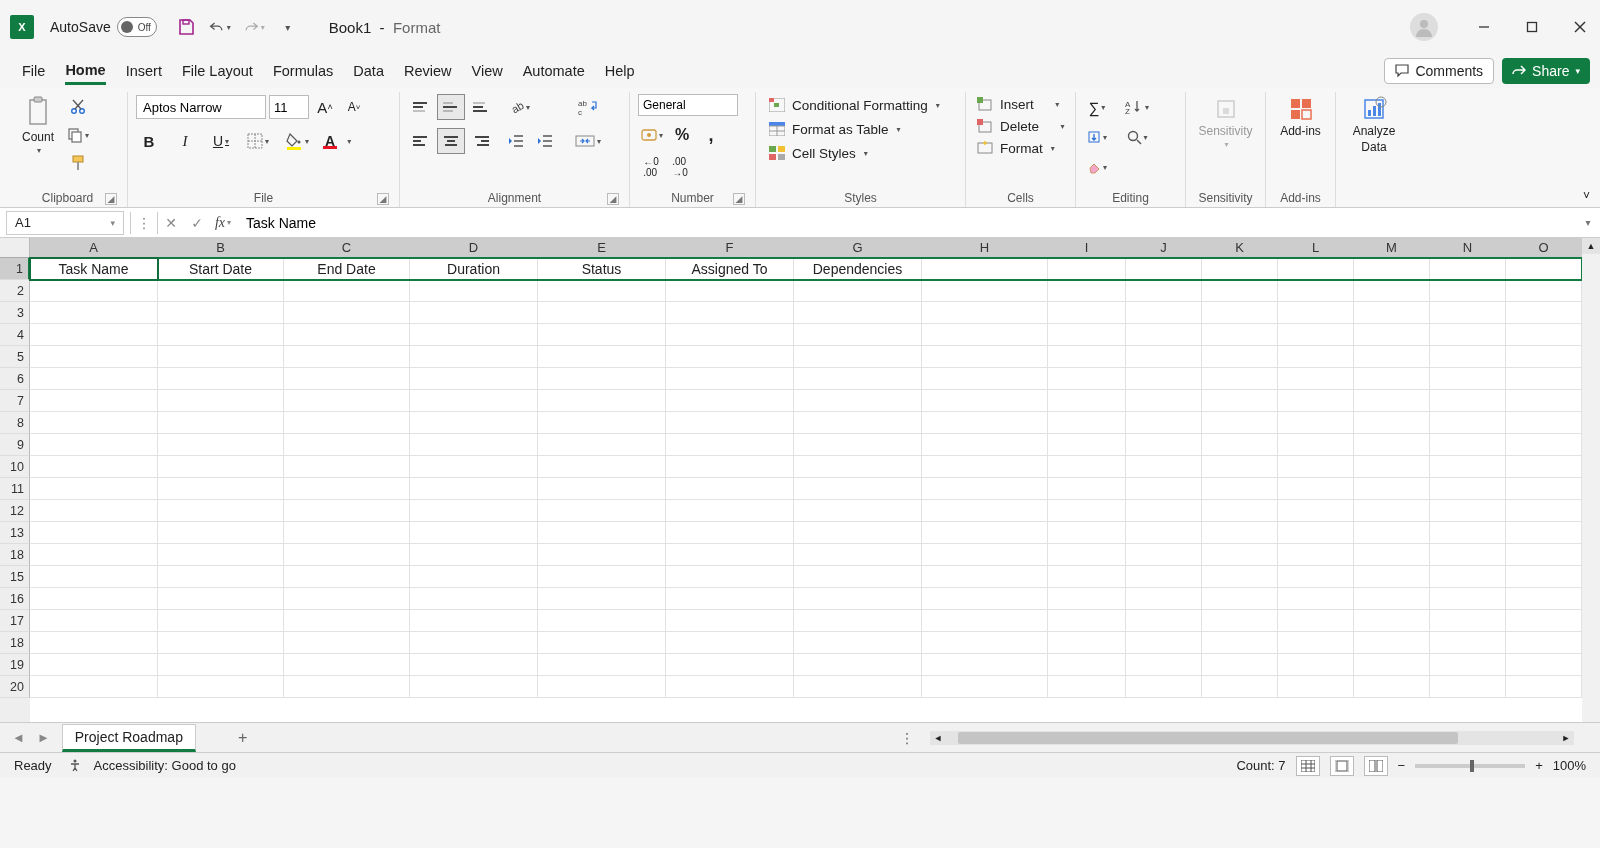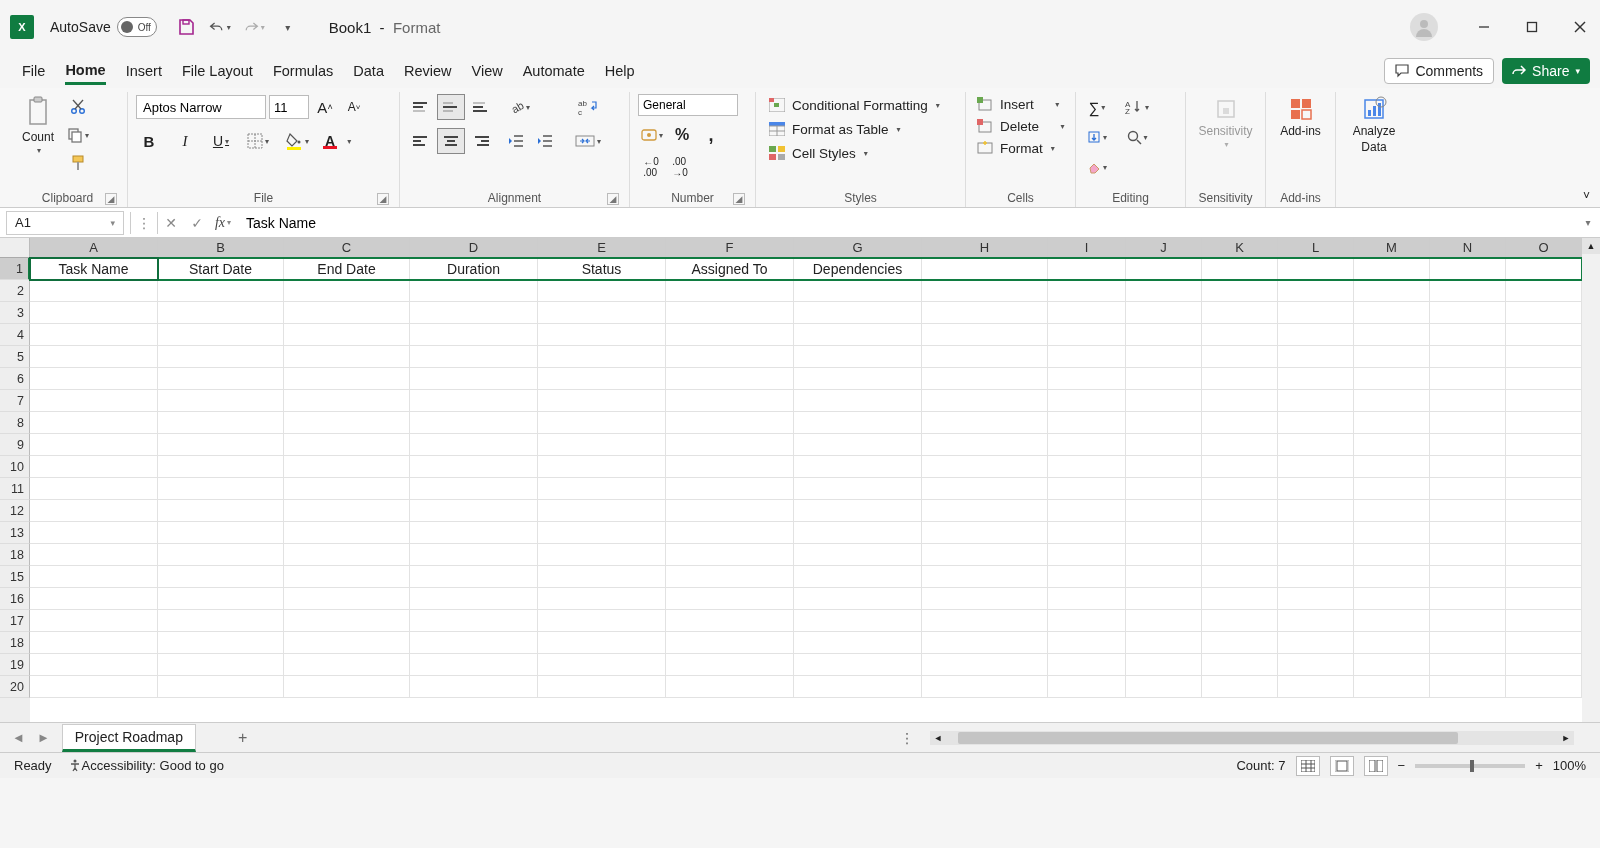--- a/index.html
+++ b/index.html
@@ -972,21 +972,21 @@
   <span class="sheet-more">⋮</span>
   <div class="hscroll">
     <div class="hscroll-arrow">◄</div>
     <div class="hscroll-thumb"></div>
     <div class="hscroll-arrow" style="margin-left:auto">►</div>
   </div>
 </div>
 
 <div class="status-bar">
   <span>Ready</span>
-  <span style="display:flex;align-items:flex-start;gap:0">
+  <span style="display:flex;align-items:flex-start;gap:12px">
     <svg width="14" height="14" viewBox="0 0 14 14">
         <circle cx="7" cy="3" r="1.5" fill="#555"></circle>
         <path d="M3 6h8M7 6v4m-2 3l2-3 2 3" stroke="#555" stroke-width="1.3" fill="none"></path>
       </svg>
     <span>Accessibility: Good to go</span>
   </span>
   <div class="status-right">
     <span>Count: 7</span>
     <div class="view-btn">
         <svg width="14" height="12" viewBox="0 0 14 12">

